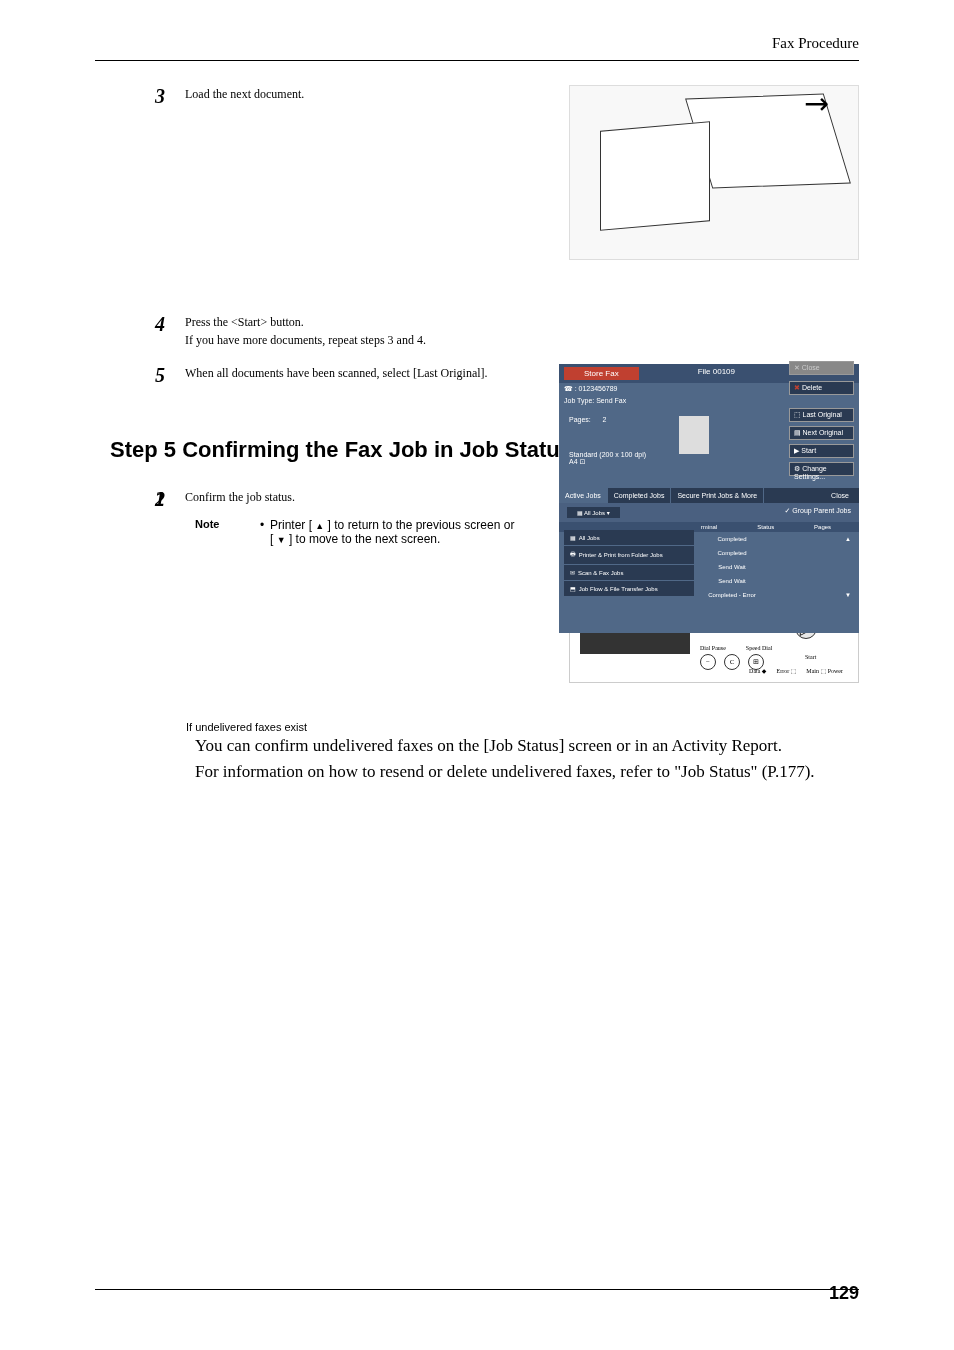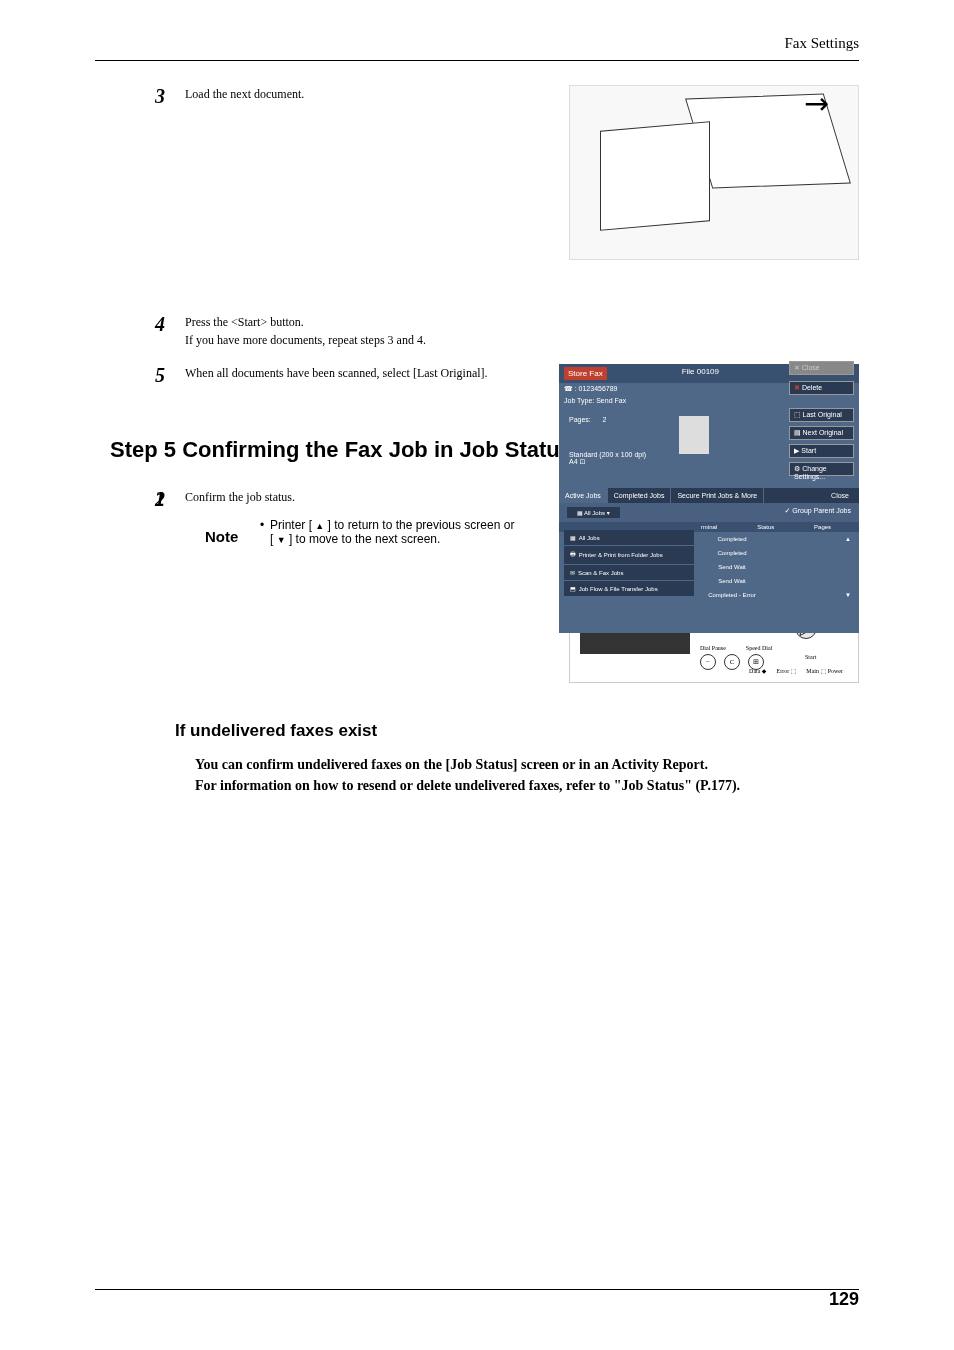--- a/index.html
+++ b/index.html
@@ -67,21 +67,21 @@
       font-size: 8px;
       font-family: Arial, sans-serif;
     }
     .sf-header {
       display: flex;
       justify-content: space-between;
       padding: 3px 5px;
       background: #3a5070;
       font-size: 8px;
     }
-    .sf-header-left { background: #c04030; padding: 2px 4px; text-align: center; }
+    .sf-header-left { background: #c04030; padding: 2px 20px; text-align: center; }
     .sf-number { padding: 2px 5px; font-size: 7px; }
     .sf-jobtype { padding: 2px 5px; font-size: 7px; }
     .sf-body { position: relative; padding: 5px; }
     .sf-btn {
       position: absolute;
       right: 5px;
       width: 65px;
       height: 14px;
       background: #2a3a52;
       color: #fff;
@@ -253,24 +253,23 @@
       display: flex;
       padding: 4px 8px;
       font-size: 6px;
     }
     .js-r1 { width: 120px; }
     .js-r2 { width: 90px; text-align: center; }
     
     .note-label {
       font-family: Arial, sans-serif;
       font-weight: bold;
-      font-size: 15px;
-      position: absolute;
-      left: 35px;
-      margin-top: 10px;
+      font-size: 11px;
+      position: absolute;
+      left: 25px;
     }
     .note-bullets {
       margin-left: 90px;
       font-family: Arial, sans-serif;
       font-size: 12px;
       width: 260px;
     }
     .note-bullet {
       position: relative;
       padding-left: 10px;
@@ -279,43 +278,42 @@
     .note-bullet::before {
       content: "•";
       position: absolute;
       left: 0;
     }
     .triangle-up::before { content: "▲"; font-size: 9px; }
     .triangle-down::before { content: "▼"; font-size: 9px; }
     
     .subheading {
       font-family: Arial, sans-serif;
-      font-weight: bold;
+      font-weight: normal;
+      font-size: 11px;
+      margin-top: 175px;
+      margin-left: 16px;
+    }
+    .subheading-body {
       font-size: 17px;
-      margin-top: 175px;
-      margin-left: 5px;
-    }
-    .subheading-body {
-      font-size: 14px;
-      margin-top: 13px;
+      margin-top: 0;
       margin-left: 25px;
       line-height: 1.5;
-      font-weight: bold;
     }
     
     .page-footer-line {
       position: absolute;
       bottom: 60px;
       left: 95px;
       right: 95px;
       border-top: 1px solid #000;
     }
     .page-num {
       position: absolute;
-      bottom: 40px;
+      bottom: 46px;
       right: 95px;
       font-family: Arial, sans-serif;
       font-weight: bold;
       font-size: 18px;
     }
     
     
     .printer-draw {
       position: relative;
       width: 100%;
@@ -345,21 +343,21 @@
       position: absolute;
       right: 30px;
       top: 0;
       font-size: 30px;
       transform: rotate(-45deg);
     }
   </style>
 </head>
 <body>
 
-<div class="header-section">Fax Settings</div>
+<div class="header-section">Fax Procedure</div>
 <div class="header-line"></div>
 
 <div class="content">
 
   <div class="step3">
     <span class="step-num">3</span>
     <div class="step-text">Load the next document.</div>
     <div class="printer-img">
       <div class="printer-draw">
         <div class="printer-paper"></div>

